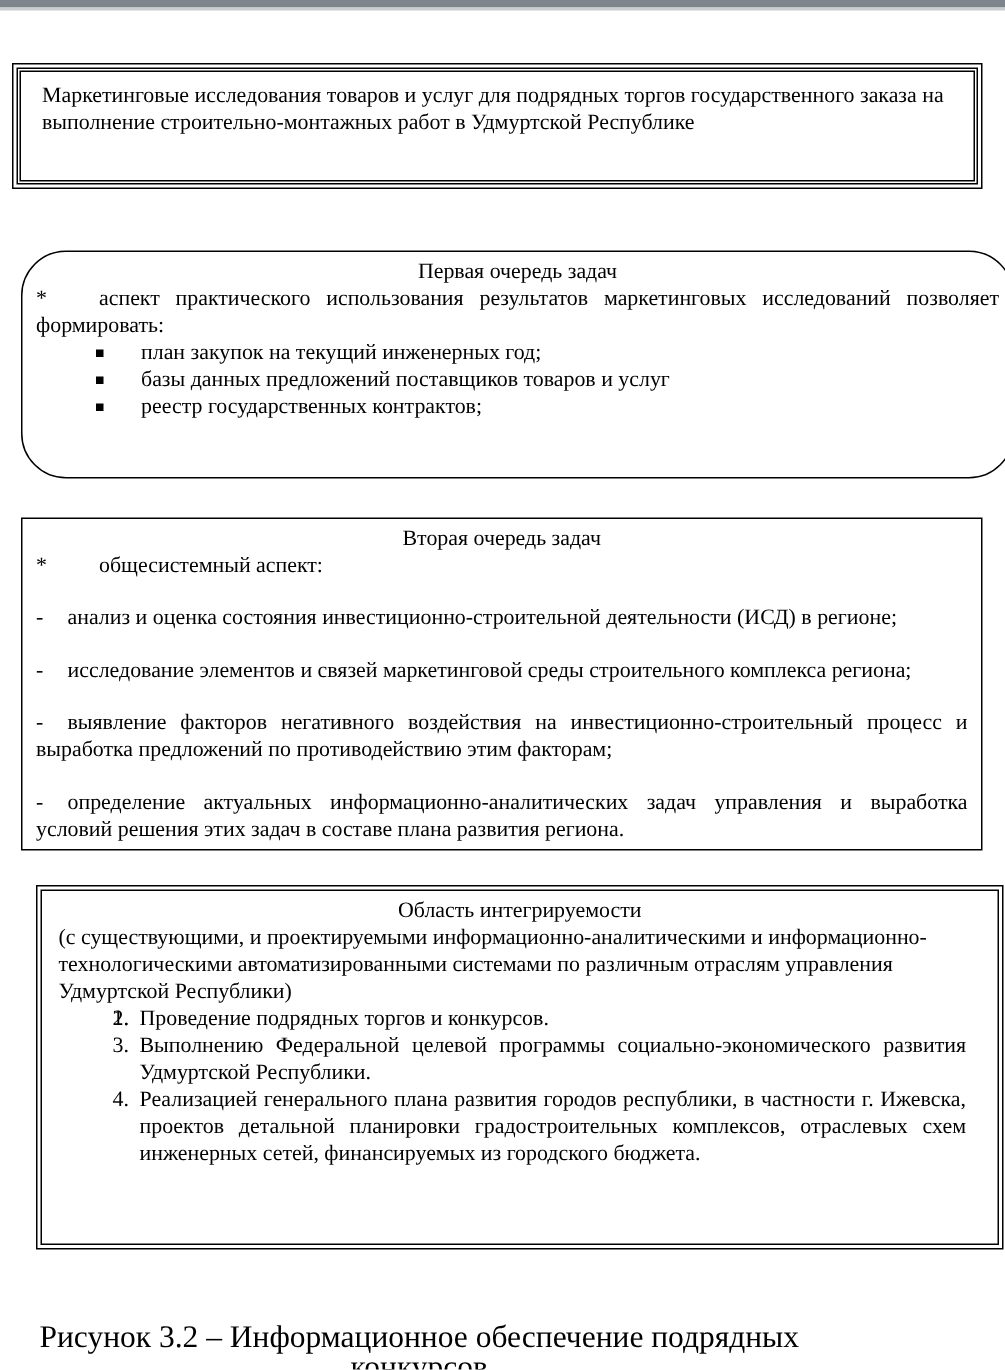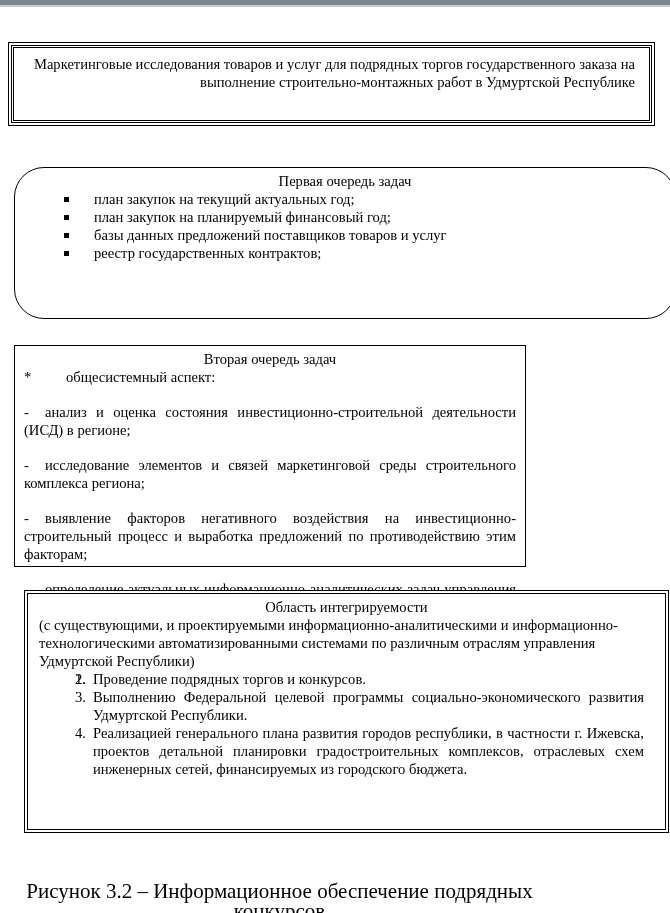--- a/index.html
+++ b/index.html
@@ -10,24 +10,24 @@
     font-size: 14.6px; line-height: 18px;
   }
   .topbar { position: absolute; left: 0; top: 0; width: 670px; height: 5px; background: #7f858c; }
   .topbar2 { position: absolute; left: 0; top: 5px; width: 670px; height: 2px; background: #c9ccd0; }
 
   .box { position: absolute; box-sizing: border-box; background: #fff; }
   .dbl-inner { position: absolute; inset: 2px; border: 1px solid #000; }
   .sgl { border: 1px solid #000; }
 
   #box-title { left: 8px; top: 42px; width: 647px; height: 84px; border: 4px double #000; }
-  #box-title .txt { position: absolute; left: 0; right: 0; top: 9px; text-align: right; padding: 0 16px; }
+  #box-title .txt { position: absolute; left: 0; right: 0; top: 9px; text-align: left; padding: 0 16px; }
 
   #box-first { left: 14px; top: 167px; width: 662px; height: 152px; border-radius: 30px; }
-  #box-second { left: 14px; top: 345px; width: 512px; height: 222px; }
+  #box-second { left: 14px; top: 345px; width: 641px; height: 222px; }
   #box-integration { left: 24px; top: 590px; width: 645px; height: 243px; border: 4px double #000; }
 
   .inner { padding: 4px 9px 0 9px; }
   .heading { text-align: center; }
   .star-line { text-align: justify; text-align-last: left; }
   .star { display: inline-block; width: 42px; }
   ul.sq { list-style: none; margin: 0; padding: 0 0 0 40px; }
   ul.sq li { position: relative; padding-left: 30px; }
   ul.sq li .sqb { position: absolute; left: 0; top: 7px; width: 5px; height: 5px; background: #000; }
   .dash-item { text-align: justify; margin-top: 17px; }
@@ -47,23 +47,25 @@
 <div class="topbar2"></div>
 
 <div id="box-title" class="box">
   <div class="dbl-inner" style="inset:1px; border-width:1px;"></div>
   <div class="txt">Маркетинговые исследования товаров и услуг для подрядных торгов государственного заказа на выполнение строительно-монтажных работ в Удмуртской Республике</div>
 </div>
 
 <div id="box-first" class="box sgl">
   <div class="inner">
     <div class="heading">Первая очередь задач</div>
+    <div class="star-line">
+      <span class="star">*</span><span>аспект практического использования результатов маркетинговых исследований позволяет формировать:</span>
+    </div>
     <ul class="sq">
-      <li><span class="sqb"></span><span>план закупок на текущий актуальных год;</span></li>
-      <li><span class="sqb"></span><span>план закупок на планируемый финансовый год;</span></li>
+      <li><span class="sqb"></span><span>план закупок на текущий инженерных год;</span></li>
       <li><span class="sqb"></span><span>базы данных предложений поставщиков товаров и услуг</span></li>
       <li><span class="sqb"></span><span>реестр государственных контрактов;</span></li>
     </ul>
   </div>
 </div>
 
 <div id="box-second" class="box sgl">
   <div class="inner">
     <div class="heading">Вторая очередь задач</div>
     <div>

